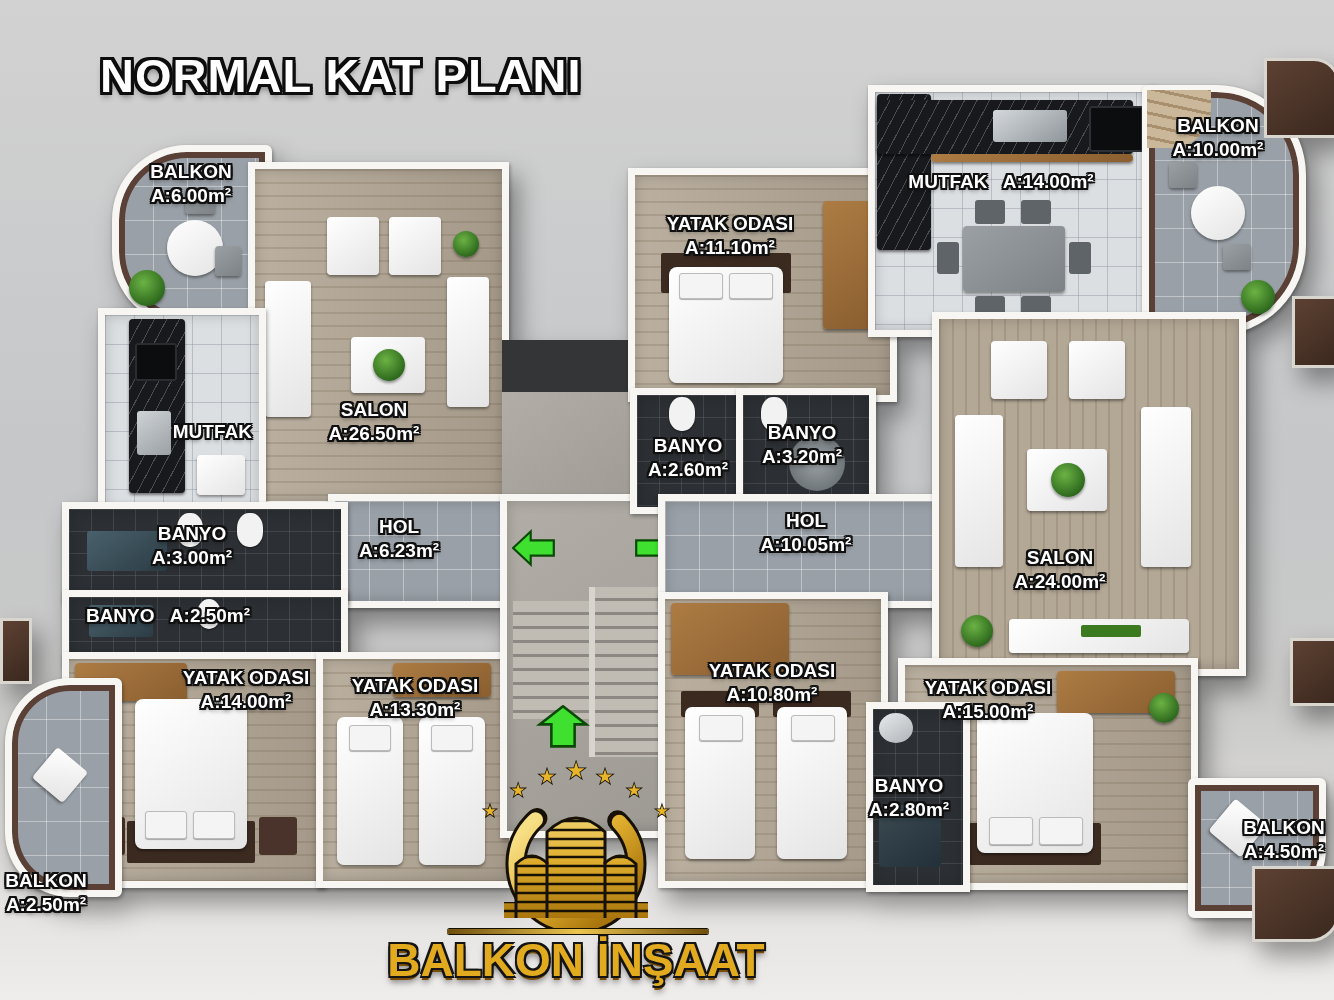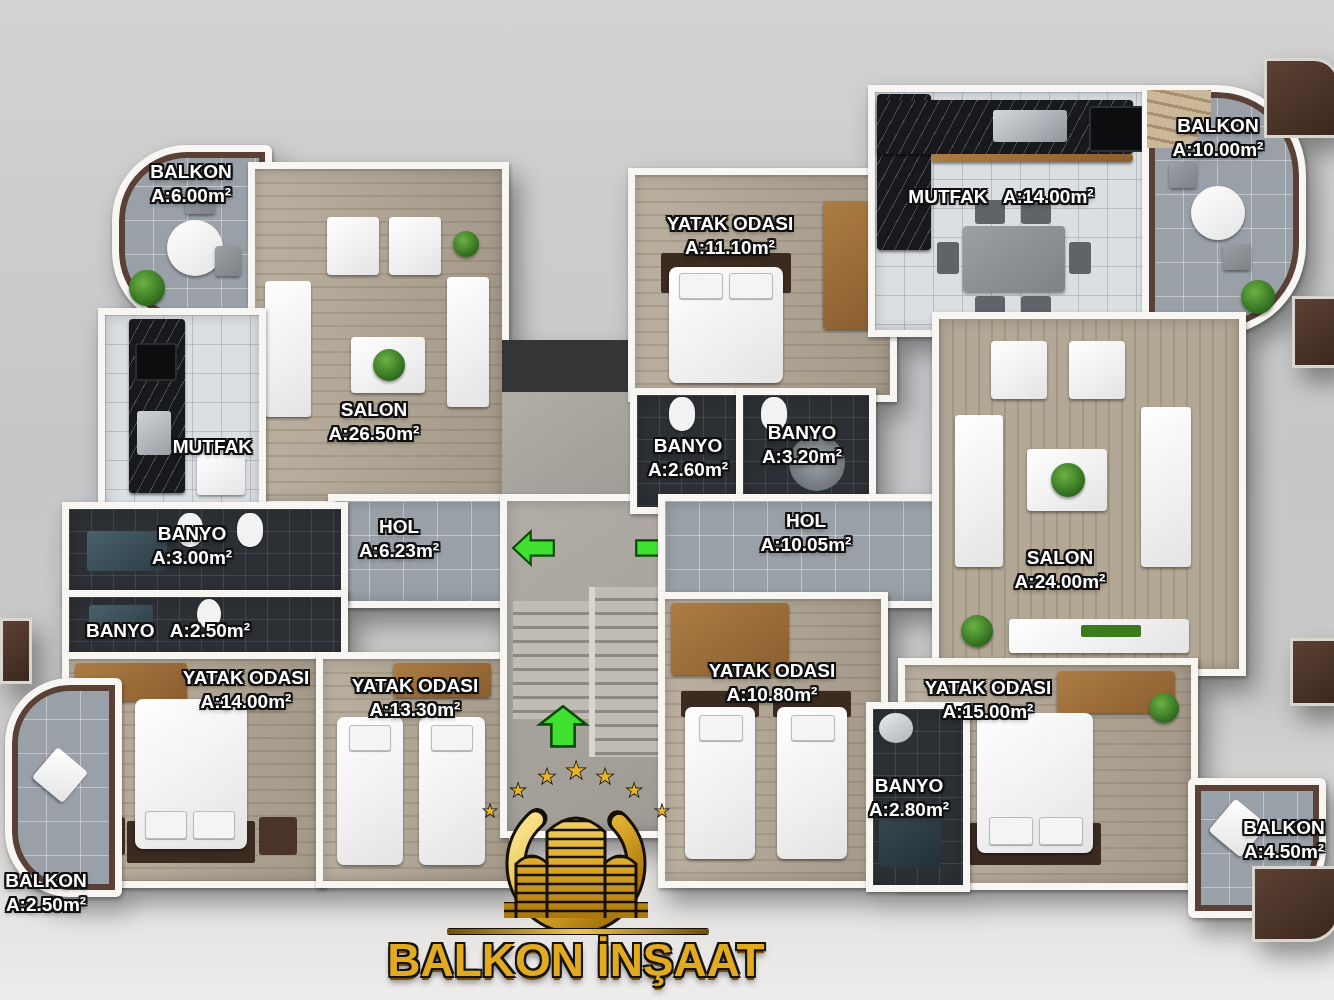--- a/index.html
+++ b/index.html
@@ -40,35 +40,36 @@
   .plant{border-radius:50%;background:radial-gradient(circle at 40% 35%,#6cb244,#2f6b1e 70%,#1d4512);box-shadow:0 2px 3px rgba(0,0,0,.4);}
   .pillow{position:absolute;background:#f4f4f4;border:1px solid #bbb;border-radius:3px;box-shadow:0 1px 1px rgba(0,0,0,.3);}
   .headboard{position:absolute;background:#3b2a20;border-radius:2px;}
   .toilet{position:absolute;width:26px;height:34px;background:#f2f2f2;border-radius:12px/15px;box-shadow:0 1px 2px rgba(0,0,0,.5);}
   .steps-v{background:repeating-linear-gradient(180deg,#c0bcb4 0 11px,#8d8982 11px 14px);}
   .label{position:absolute;transform:translateX(-50%);text-align:center;color:#fff;font-weight:800;
     font-size:19px;line-height:1.25;white-space:nowrap;
     text-shadow:-2px -2px 0 #101010,2px -2px 0 #101010,-2px 2px 0 #101010,2px 2px 0 #101010,
       0 -2px 0 #101010,0 2px 0 #101010,-2px 0 0 #101010,2px 0 0 #101010,0 3px 4px rgba(0,0,0,.55);}
   .label .line{display:block;}
-  .label.one-line .line{display:inline-block;margin:15px 5px;}
+  .label.one-line .line{display:inline-block;margin:0 5px;}
   .arrow{position:absolute;}
   .eave2{position:absolute;background:linear-gradient(145deg,#5d4133,#3b281e);border:3px solid #d9d6d0;}
   .logo-line{position:absolute;left:447px;top:929px;width:262px;height:5px;border-radius:3px;
     background:linear-gradient(90deg,#6e4e0e,#ecc64e 50%,#6e4e0e);box-shadow:0 -1px 0 #151001,0 1px 0 #151001;}
   .company{position:absolute;left:576px;top:933px;transform:translateX(-50%);
     font-size:46px;font-weight:900;letter-spacing:0px;color:#e2ab1f;white-space:nowrap;
     text-shadow:-2px -2px 0 #141414,2px -2px 0 #141414,-2px 2px 0 #141414,2px 2px 0 #141414,
       0 4px 0 #7a4d06,0 6px 6px rgba(0,0,0,.5);}
 </style>
 </head>
 <body>
 
 <div class="stage">
 
+  <h1 class="title">NORMAL KAT PLANI</h1>
 
   <div class="building">
 
     <div class="room tile-gray balc-rim" style="left:112px;top:145px;width:146px;height:168px;border-radius:75px 6px 6px 75px;">
       <div class="furn wf" style="left:48px;width:56px;height:56px;top:68px;border-radius:50%;"></div>
       <div class="furn gf" style="left:66px;top:36px;width:30px;height:26px;"></div>
       <div class="furn gf" style="left:96px;top:94px;width:26px;height:30px;"></div>
       <div class="furn plant" style="left:10px;top:118px;width:36px;height:36px;"></div>
     </div>
 

